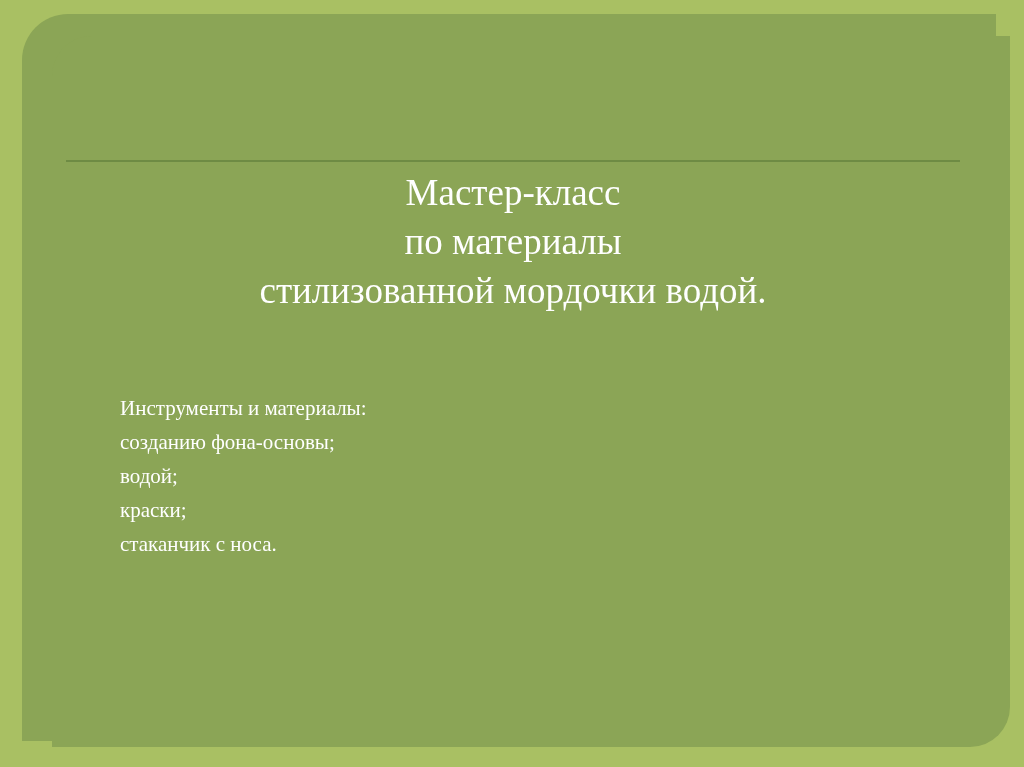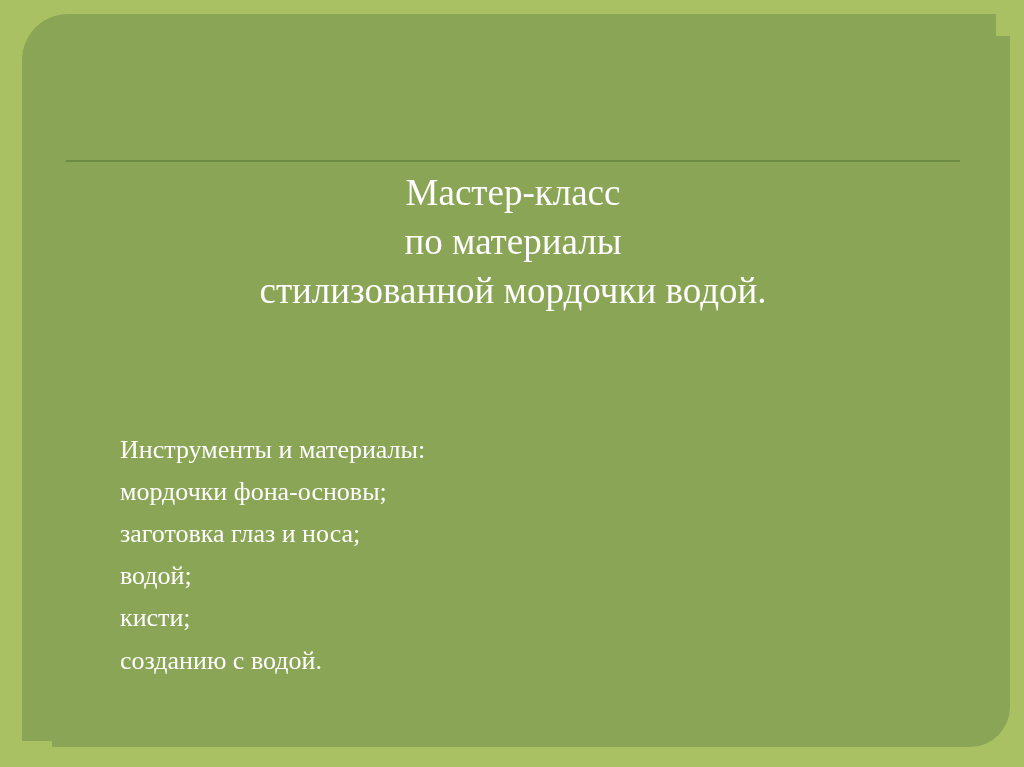--- a/index.html
+++ b/index.html
@@ -78,24 +78,24 @@
     line-height: 1.33;
     font-family: "Liberation Serif", serif;
   }
   .title-line {
     display: block;
     white-space: nowrap;
   }
   .body-block {
     position: absolute;
     left: 120px;
-    top: 429px;
+    top: 391px;
     width: 820px;
     color: #ffffff;
-    font-size: 26px;
+    font-size: 21px;
     line-height: 1.62;
     font-family: "Liberation Serif", serif;
   }
   .body-line {
     display: block;
     white-space: nowrap;
   }
 </style>
 </head>
 <body>
@@ -110,20 +110,19 @@
     <div class="title-rule"></div>
 
     <div class="title-block">
       <span class="title-line">Мастер-класс</span>
       <span class="title-line">по материалы</span>
       <span class="title-line">стилизованной мордочки водой.</span>
     </div>
 
     <div class="body-block">
       <span class="body-line">Инструменты и материалы:</span>
-      <span class="body-line">мордочки фона-основы;</span>
-      <span class="body-line">заготовка глаз и носа;</span>
+      <span class="body-line">созданию фона-основы;</span>
       <span class="body-line">водой;</span>
-      <span class="body-line">кисти;</span>
-      <span class="body-line">созданию с водой.</span>
+      <span class="body-line">краски;</span>
+      <span class="body-line">стаканчик с носа.</span>
     </div>
   </div>
 </div>
 
 </body></html>

